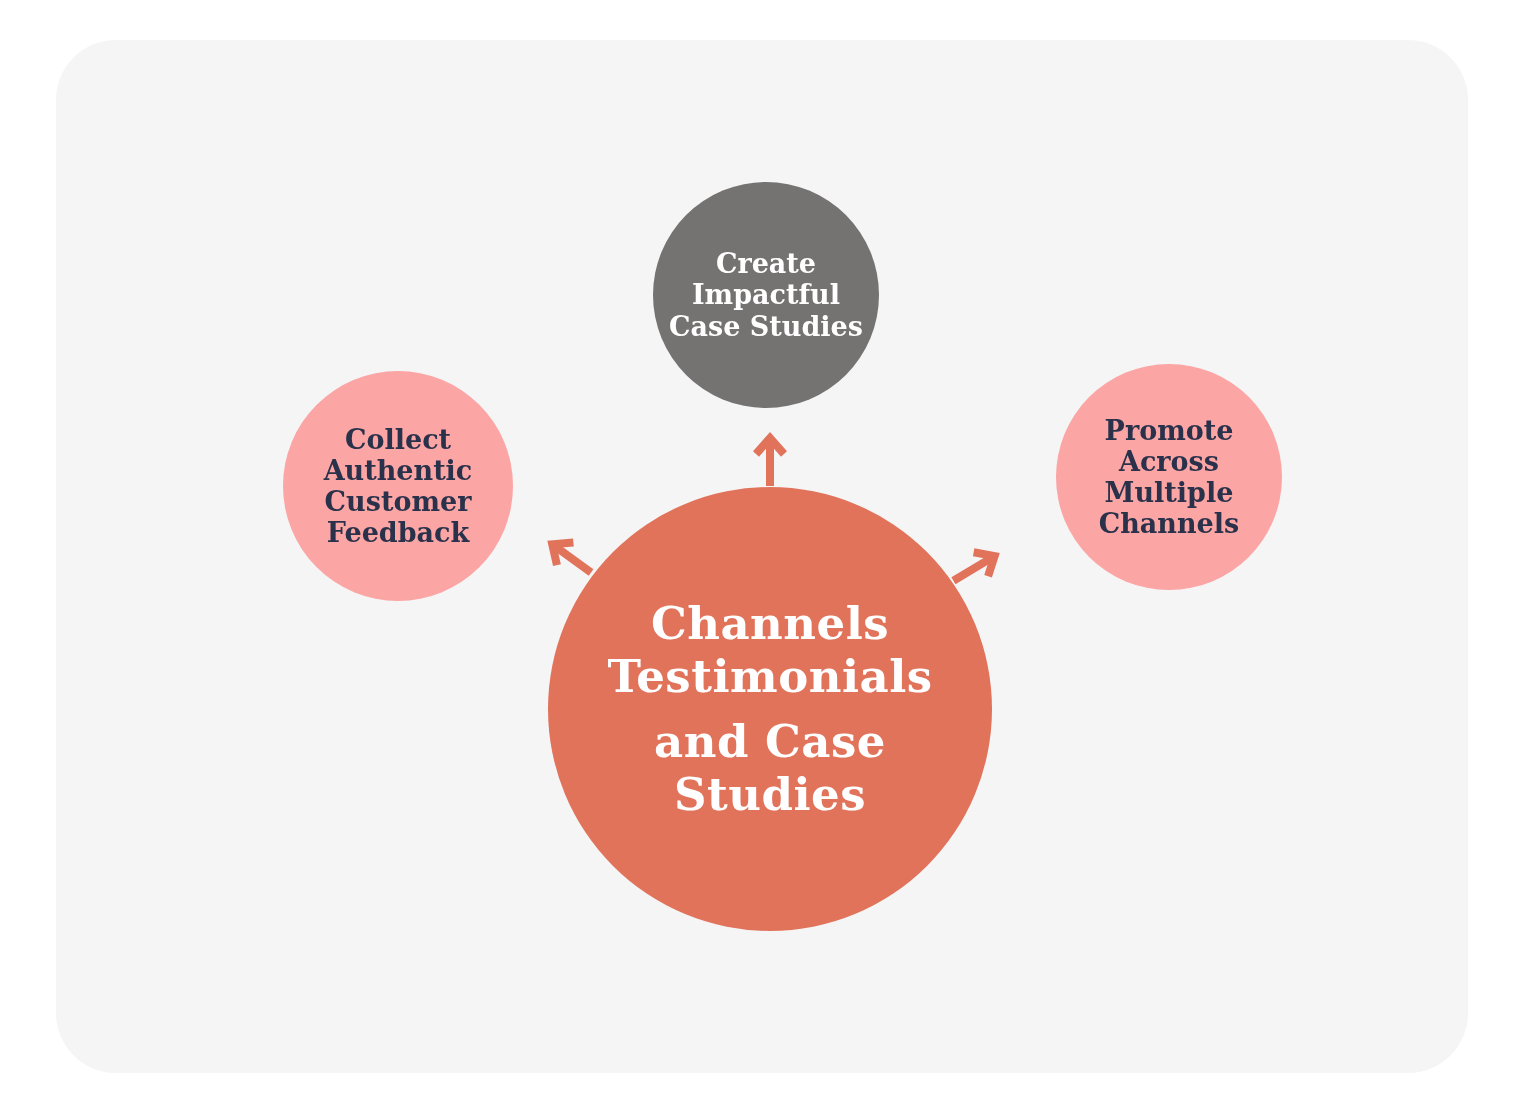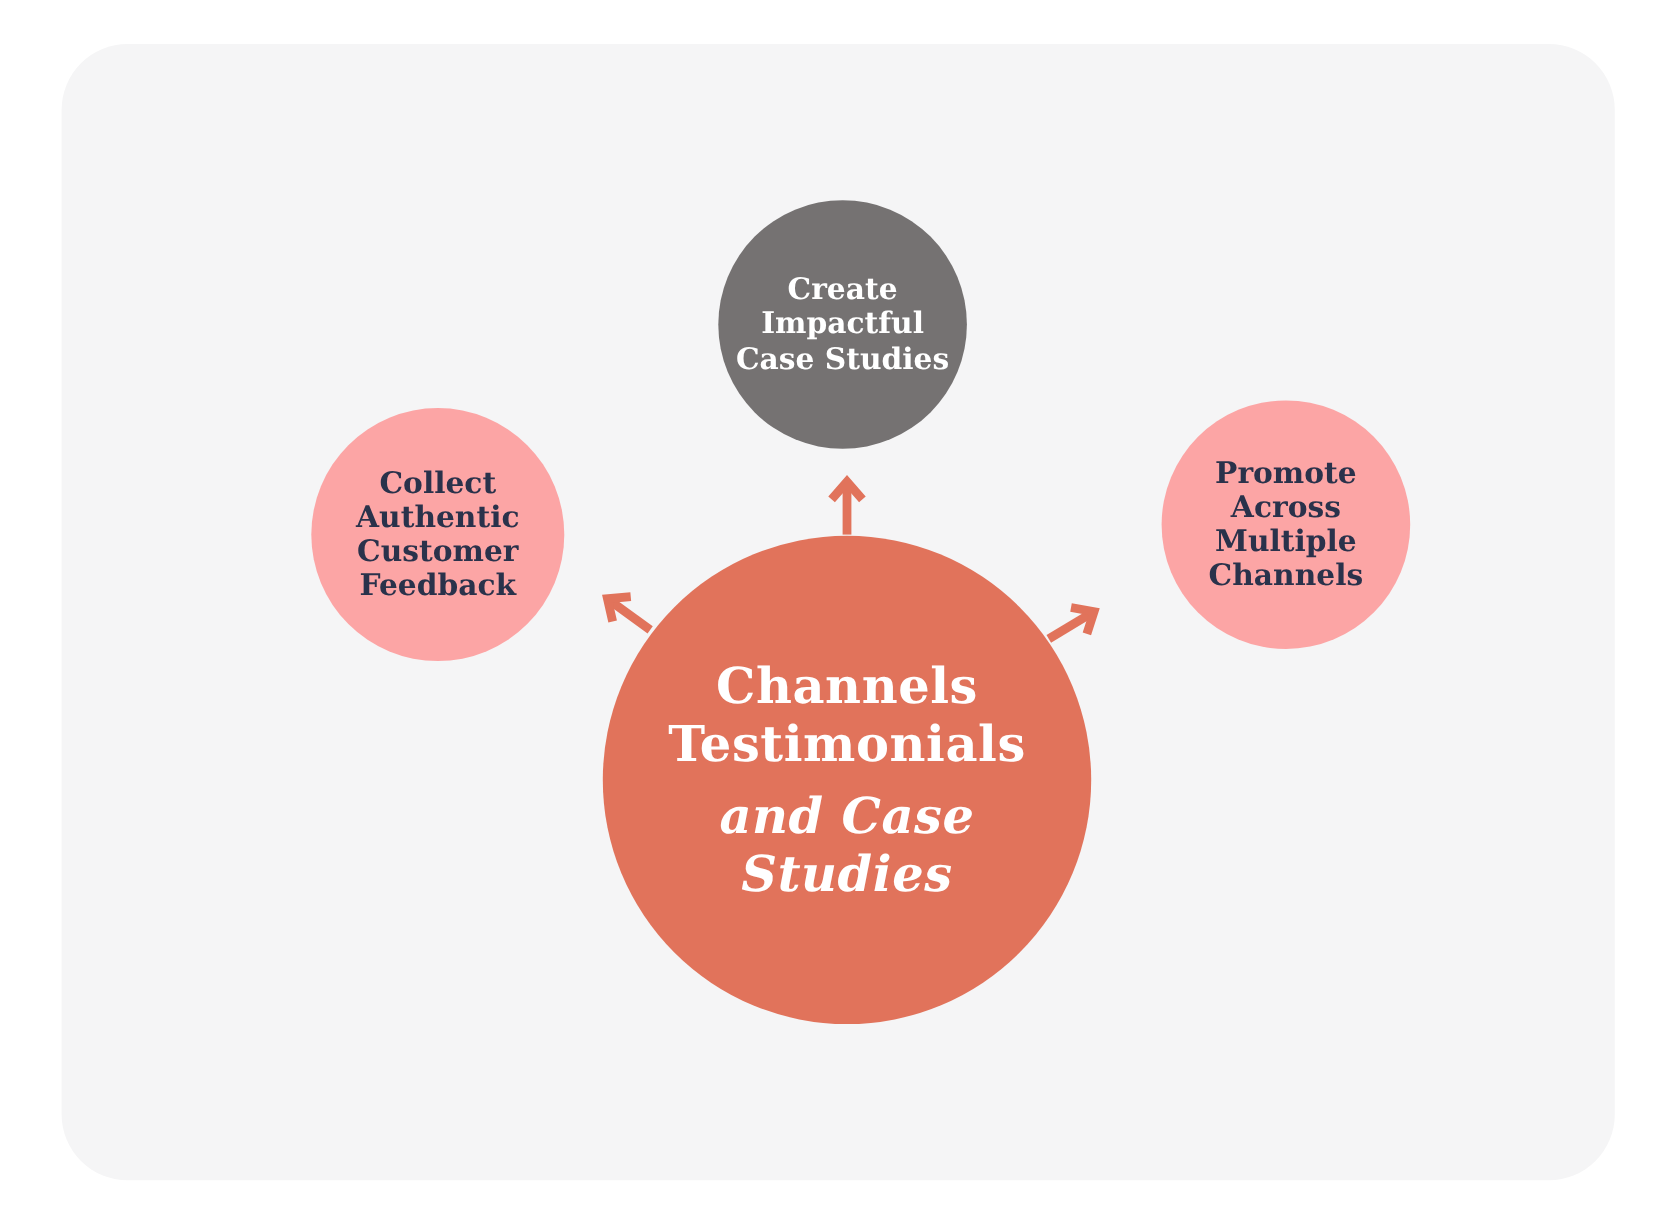--- a/index.html
+++ b/index.html
@@ -53,21 +53,20 @@
 
   .center-circle .label {
     color: #FFFFFF;
     font-size: 45px;
     line-height: 1.18;
     letter-spacing: 0.5px;
   }
 
   .center-circle .label + .label {
     margin-top: 12px;
-    font-style: italic;
   }
 
   .top-circle {
     left: 653px;
     top: 182px;
     width: 226px;
     height: 226px;
     background: #757272;
   }
 

